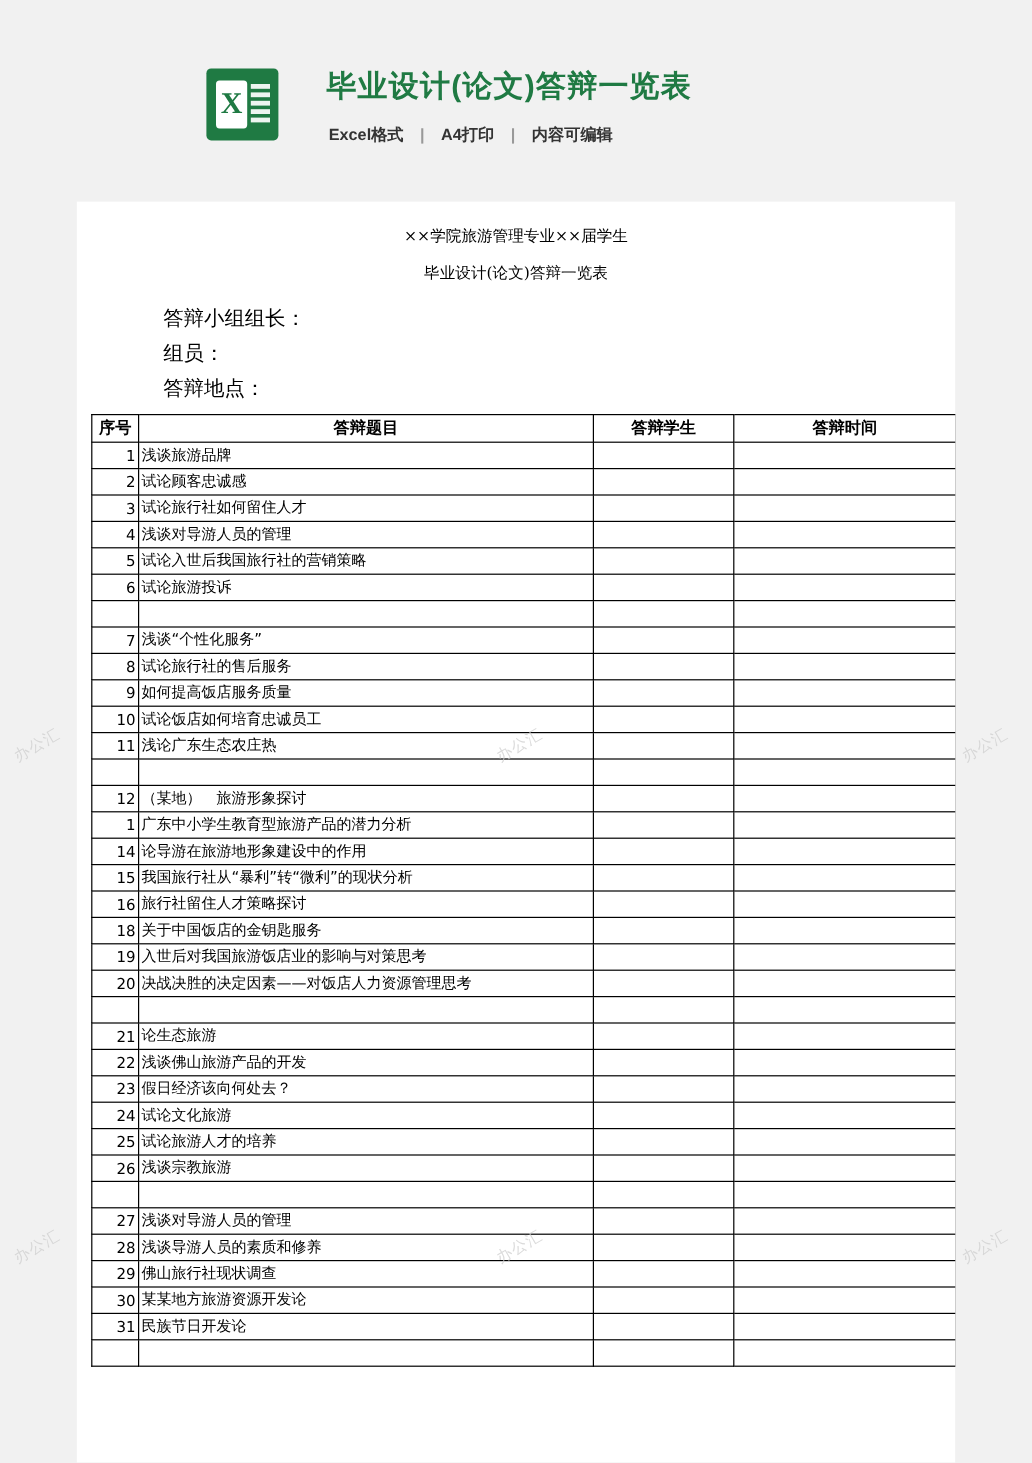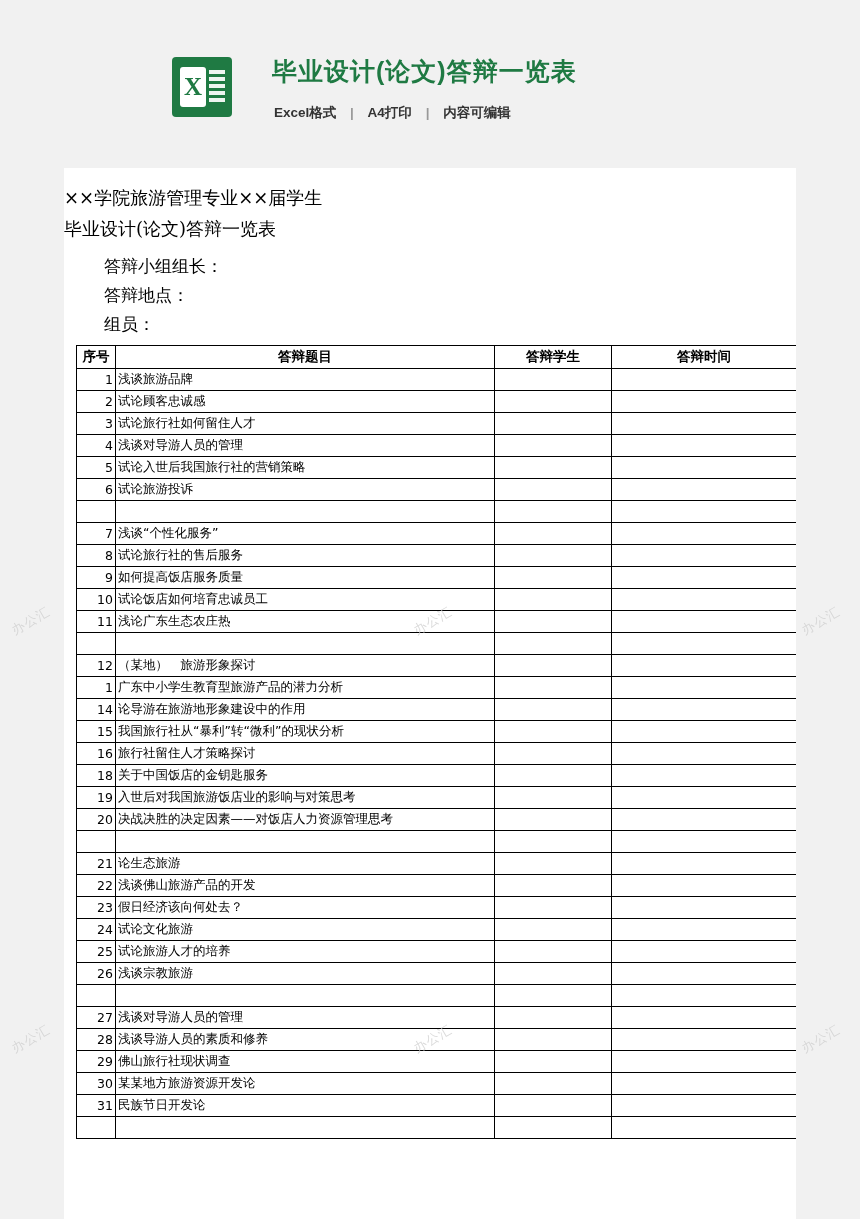--- a/index.html
+++ b/index.html
@@ -81,31 +81,31 @@
   .sheet {
     position: absolute;
     left: 64px; top: 168px;
     width: 732px;
     height: 1051px;
     background: #ffffff;
     box-sizing: border-box;
     overflow: hidden;
   }
   .doc-title {
-    text-align: left;
+    text-align: center;
     font-family: "DejaVu Serif", "Liberation Serif", serif;
-    font-size: 18px;
+    font-size: 13px;
     color: #000000;
     line-height: 31px;
     margin-top: 14px;
   }
   .doc-title div { white-space: nowrap; }
   .field-lines {
     margin-top: 8px;
-    padding-left: 40px;
+    padding-left: 72px;
   }
   .field-lines div {
     font-family: "DejaVu Serif", "Liberation Serif", serif;
     font-size: 17px;
     line-height: 29px;
     color: #000000;
   }
   table.grid-table {
     border-collapse: collapse;
     table-layout: fixed;
@@ -175,22 +175,22 @@
 
   <div class="sheet">
 
     <div class="doc-title">
       <div>××学院旅游管理专业××届学生</div>
       <div>毕业设计(论文)答辩一览表</div>
     </div>
 
     <div class="field-lines">
       <div>答辩小组组长：</div>
+      <div>组员：</div>
       <div>答辩地点：</div>
-      <div>组员：</div>
     </div>
 
     <table class="grid-table">
       <thead>
         <tr>
           <th class="col-no">序号</th>
           <th class="col-title">答辩题目</th>
           <th class="col-student">答辩学生</th>
           <th class="col-time">答辩时间</th>
         </tr>

